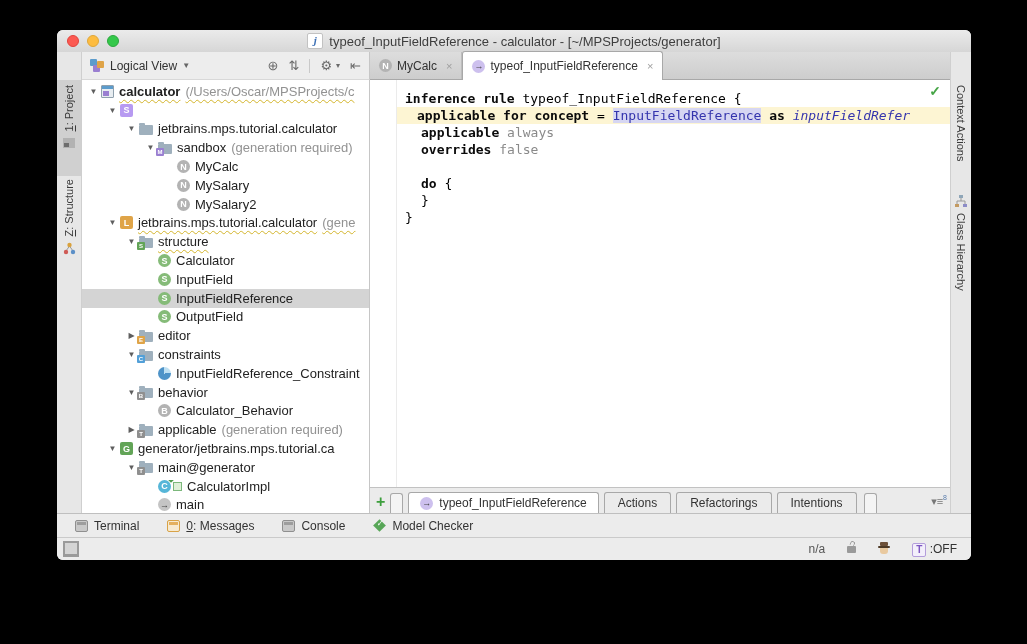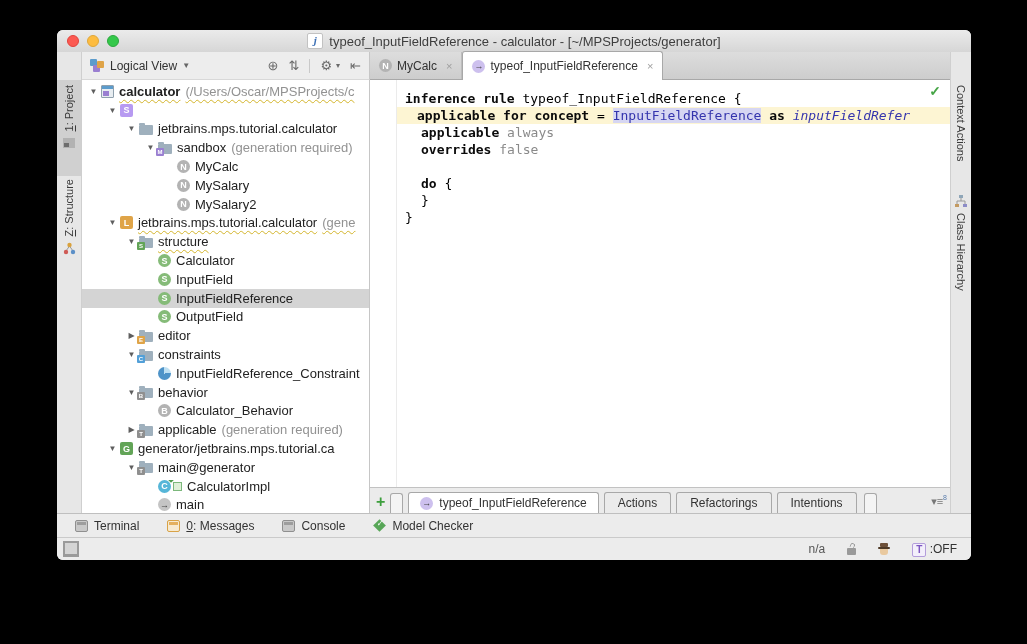--- a/index.html
+++ b/index.html
@@ -129,21 +129,21 @@
   .hector{width:12px;height:13px;position:relative;}
   .hector .hat{position:absolute;top:0;left:2px;width:8px;height:4px;background:#6d5038;border-radius:1px;}
   .hector .brim{position:absolute;top:4px;left:0;width:12px;height:2px;background:#4e3a26;border-radius:1px;}
   .hector .face{position:absolute;top:6px;left:2px;width:8px;height:6px;background:#e9c99f;
     border-radius:0 0 3px 3px;}
   
   .bottom-bar{position:absolute;top:507px;left:0;right:0;height:23px;background:#ececec;
     border-top:1px solid #cacaca;display:flex;align-items:center;box-sizing:border-box;
     padding:0 14px 0 6px;font-size:12px;color:#555;}
   .panelbox{width:12px;height:11px;border:2px solid #9a9a9a;background:#d4d4d4;border-bottom-width:3px;}
-  .bb-right{margin-left:auto;display:flex;align-items:center;gap:22px;}
+  .bb-right{margin-left:auto;display:flex;gap:22px;}
   .lock{position:relative;width:9px;height:7px;background:#9a9a9a;border-radius:1px;margin-top:4px;}
   .lock::before{content:'';position:absolute;top:-5px;left:3px;width:5px;height:5px;
     border:1.5px solid #9a9a9a;border-bottom:none;border-radius:3px 3px 0 0;transform:rotate(22deg);
     box-sizing:border-box;}
   .tbox{display:inline-block;border:1px solid #b39ddb;color:#7e57c2;border-radius:2px;
     font:bold 10px "Liberation Sans",sans-serif;padding:0px 3px;line-height:12px;background:#f3effb;}
   .toff{color:#333;}
   u{text-decoration:underline;}
 </style>
 </head>

